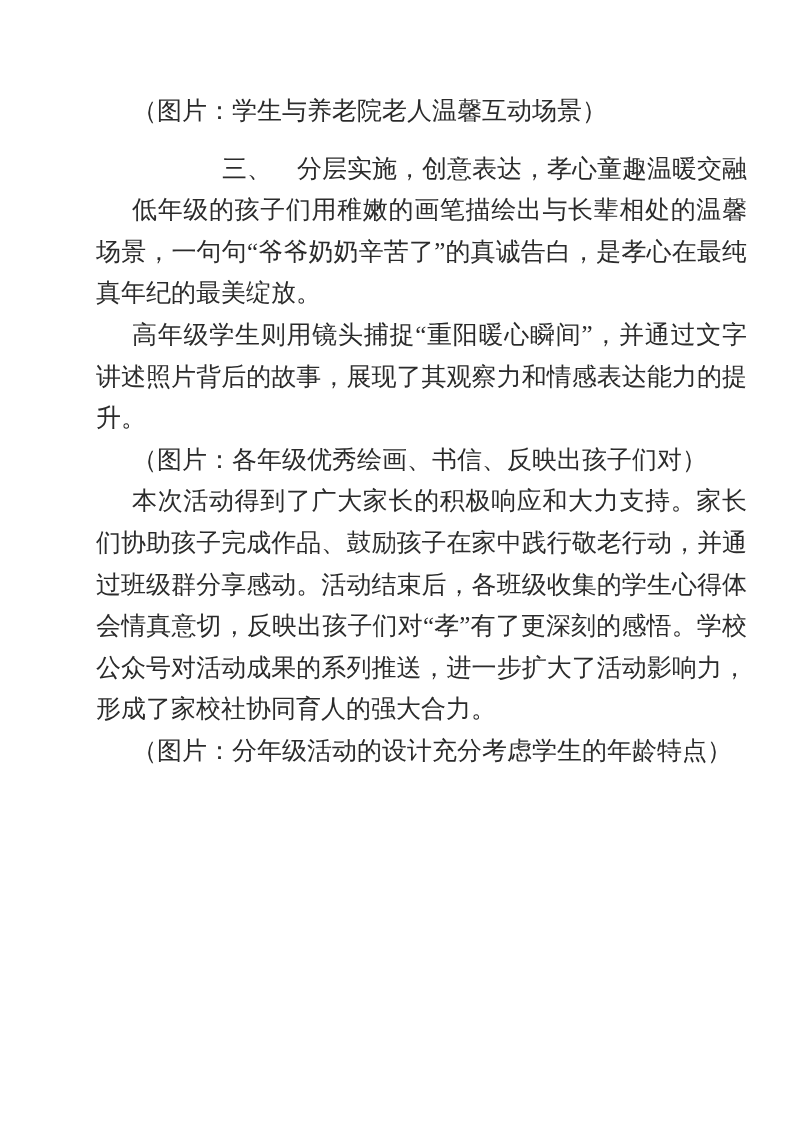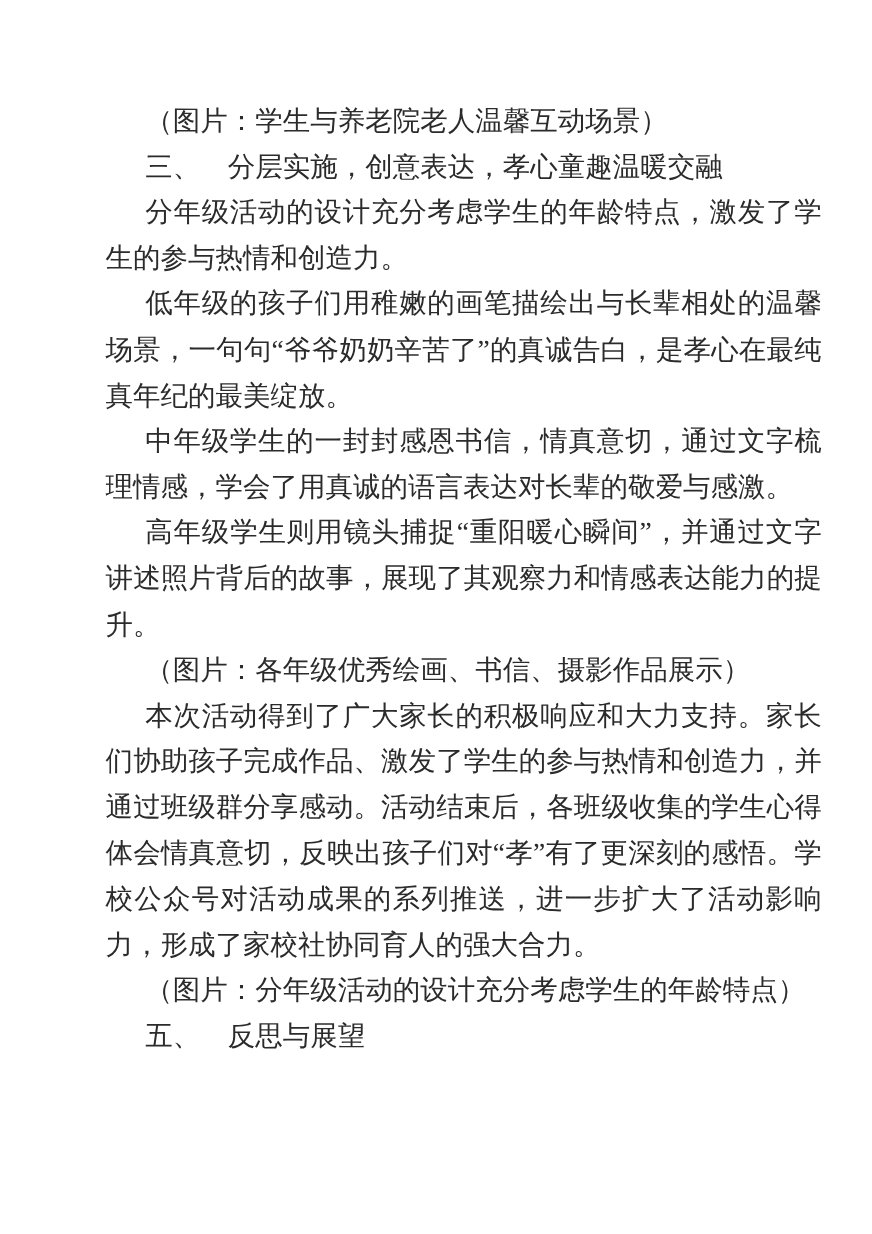--- a/index.html
+++ b/index.html
@@ -27,36 +27,34 @@
   }
   .doc-content p {
     margin: 0;
     padding: 0;
     text-indent: 36px;
     text-align: justify;
     text-justify: inter-ideograph;
     word-break: break-all;
   }
   .doc-content p.heading {
-    text-align: left;
+    text-align: right;
     font-weight: normal;
+    margin-top: 16px;
   }
   .doc-content p.caption {
     text-align: left;
   }
 </style>
 </head>
 <body style="background: rgb(255, 255, 255);">
 
 <div class="page">
   <div class="doc-content" id="doc-content" style="color: rgb(43, 43, 43);">
       <p class="caption">（图片：学生与养老院老人温馨互动场景）</p>
       <p class="heading">三、　分层实施，创意表达，孝心童趣温暖交融</p>
-      <p class="body">分年级活动的设计充分考虑学生的年龄特点，激发了学生的参与热情和创造力。</p>
       <p class="body">低年级的孩子们用稚嫩的画笔描绘出与长辈相处的温馨场景，一句句“爷爷奶奶辛苦了”的真诚告白，是孝心在最纯真年纪的最美绽放。</p>
-      <p class="body">中年级学生的一封封感恩书信，情真意切，通过文字梳理情感，学会了用真诚的语言表达对长辈的敬爱与感激。</p>
       <p class="body">高年级学生则用镜头捕捉“重阳暖心瞬间”，并通过文字讲述照片背后的故事，展现了其观察力和情感表达能力的提升。</p>
-      <p class="caption">（图片：各年级优秀绘画、书信、摄影作品展示）</p>
-      <p class="body">本次活动得到了广大家长的积极响应和大力支持。家长们协助孩子完成作品、激发了学生的参与热情和创造力，并通过班级群分享感动。活动结束后，各班级收集的学生心得体会情真意切，反映出孩子们对“孝”有了更深刻的感悟。学校公众号对活动成果的系列推送，进一步扩大了活动影响力，形成了家校社协同育人的强大合力。</p>
+      <p class="caption">（图片：各年级优秀绘画、书信、反映出孩子们对）</p>
+      <p class="body">本次活动得到了广大家长的积极响应和大力支持。家长们协助孩子完成作品、鼓励孩子在家中践行敬老行动，并通过班级群分享感动。活动结束后，各班级收集的学生心得体会情真意切，反映出孩子们对“孝”有了更深刻的感悟。学校公众号对活动成果的系列推送，进一步扩大了活动影响力，形成了家校社协同育人的强大合力。</p>
       <p class="caption">（图片：分年级活动的设计充分考虑学生的年龄特点）</p>
-      <p class="heading">五、　反思与展望</p>
     </div>
 </div>
 
 </body></html>

